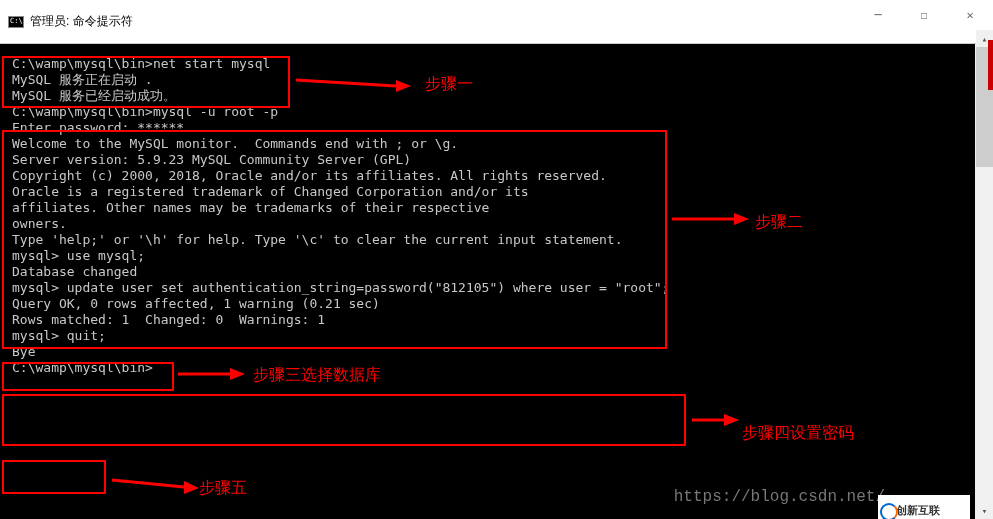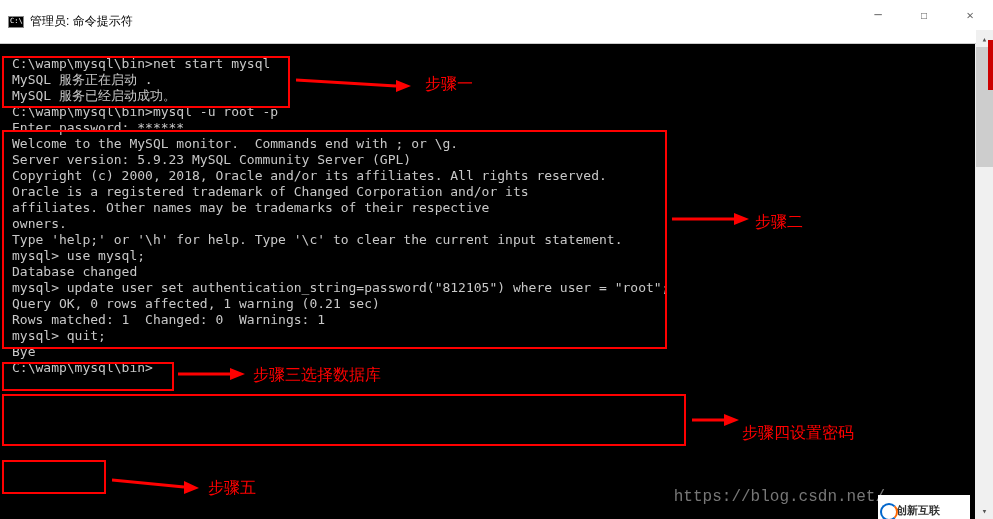--- a/index.html
+++ b/index.html
@@ -218,21 +218,21 @@
   <div class="box" style="left:2px; top:12px; width:288px; height:52px;"></div>
   <div class="box" style="left:2px; top:86px; width:665px; height:219px;"></div>
   <div class="box" style="left:2px; top:318px; width:172px; height:29px;"></div>
   <div class="box" style="left:2px; top:350px; width:684px; height:52px;"></div>
   <div class="box" style="left:2px; top:416px; width:104px; height:34px;"></div>
 
   <div class="label" style="left:425px; top:32px;">步骤一</div>
   <div class="label" style="left:755px; top:170px;">步骤二</div>
   <div class="label" style="left:253px; top:323px;">步骤三选择数据库</div>
   <div class="label" style="left:742px; top:365px;margin-top:16px;">步骤四设置密码</div>
-  <div class="label" style="left:208px; top:436px;">步骤五</div>
+  <div class="label" style="left:199px; top:436px;">步骤五</div>
 
   <svg class="arrow" style="left:296px; top:24px; width:120px; height:30px;">
     <line class="arrow-line" x1="0" y1="12" x2="100" y2="18"></line>
     <polygon class="arrow-head" points="100,12 115,18 100,24"></polygon>
   </svg>
   <svg class="arrow" style="left:672px; top:165px; width:80px; height:20px;">
     <line class="arrow-line" x1="0" y1="10" x2="62" y2="10"></line>
     <polygon class="arrow-head" points="62,4 77,10 62,16"></polygon>
   </svg>
   <svg class="arrow" style="left:178px; top:322px; width:70px; height:16px;">

